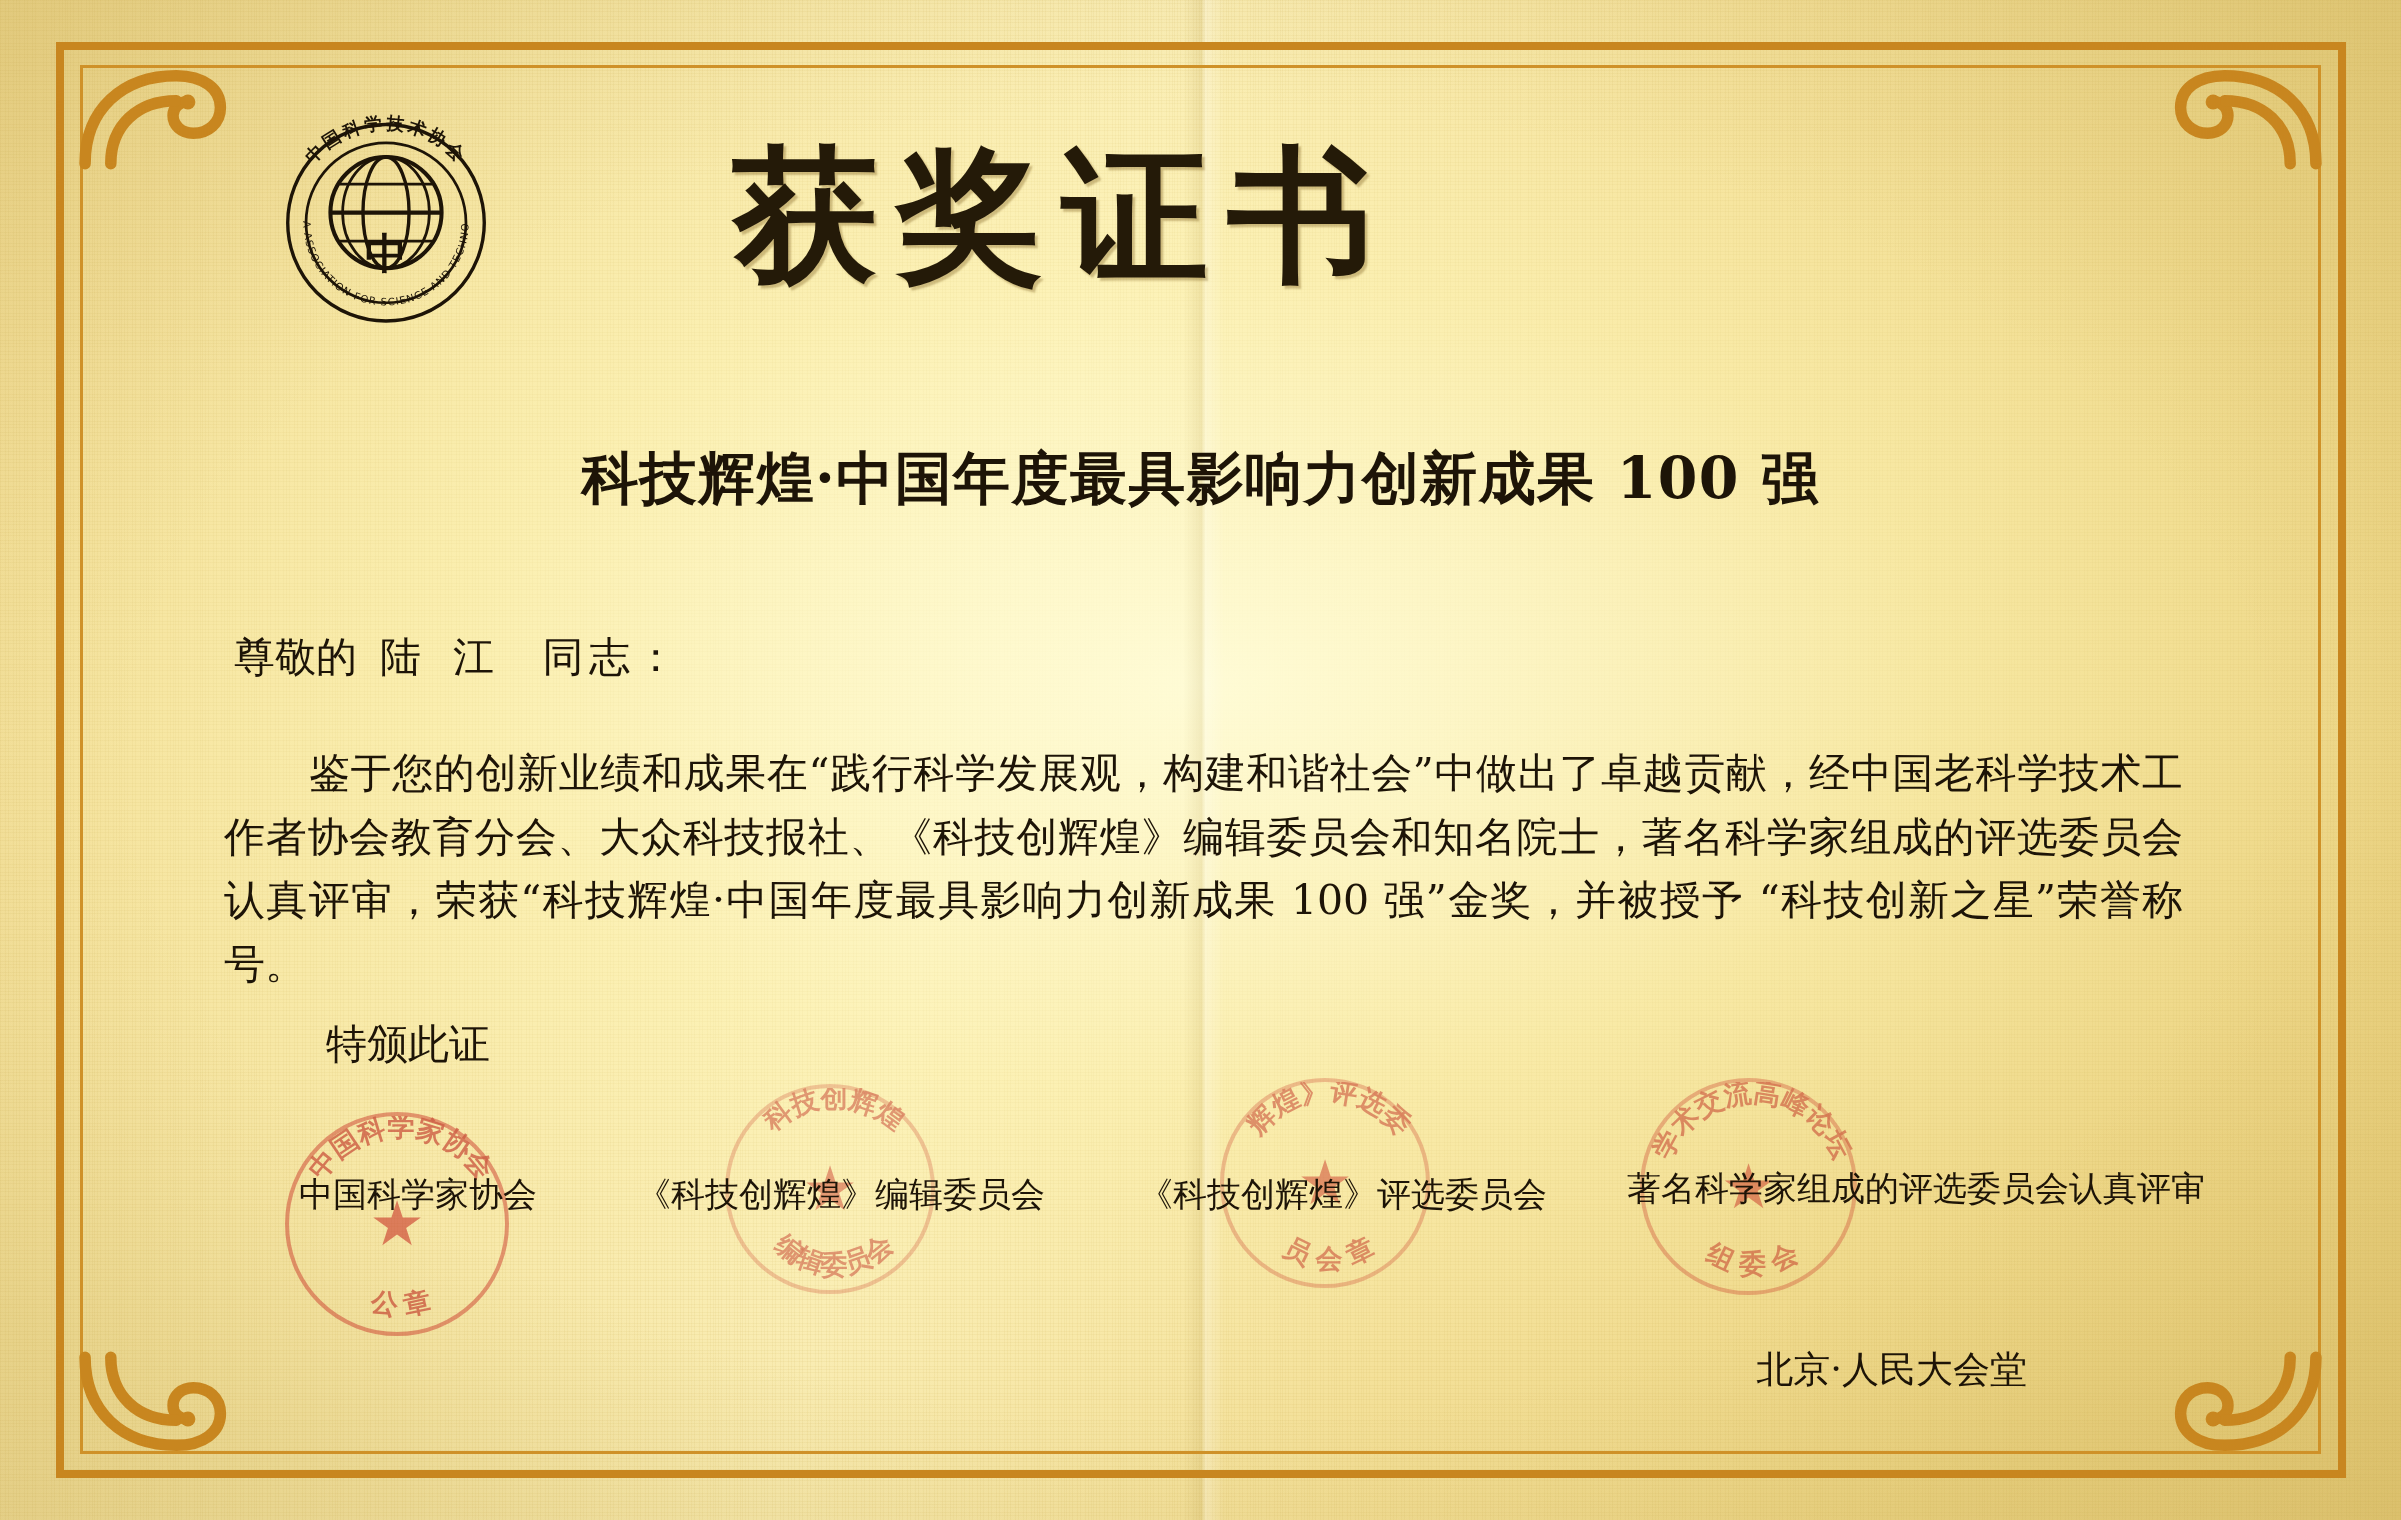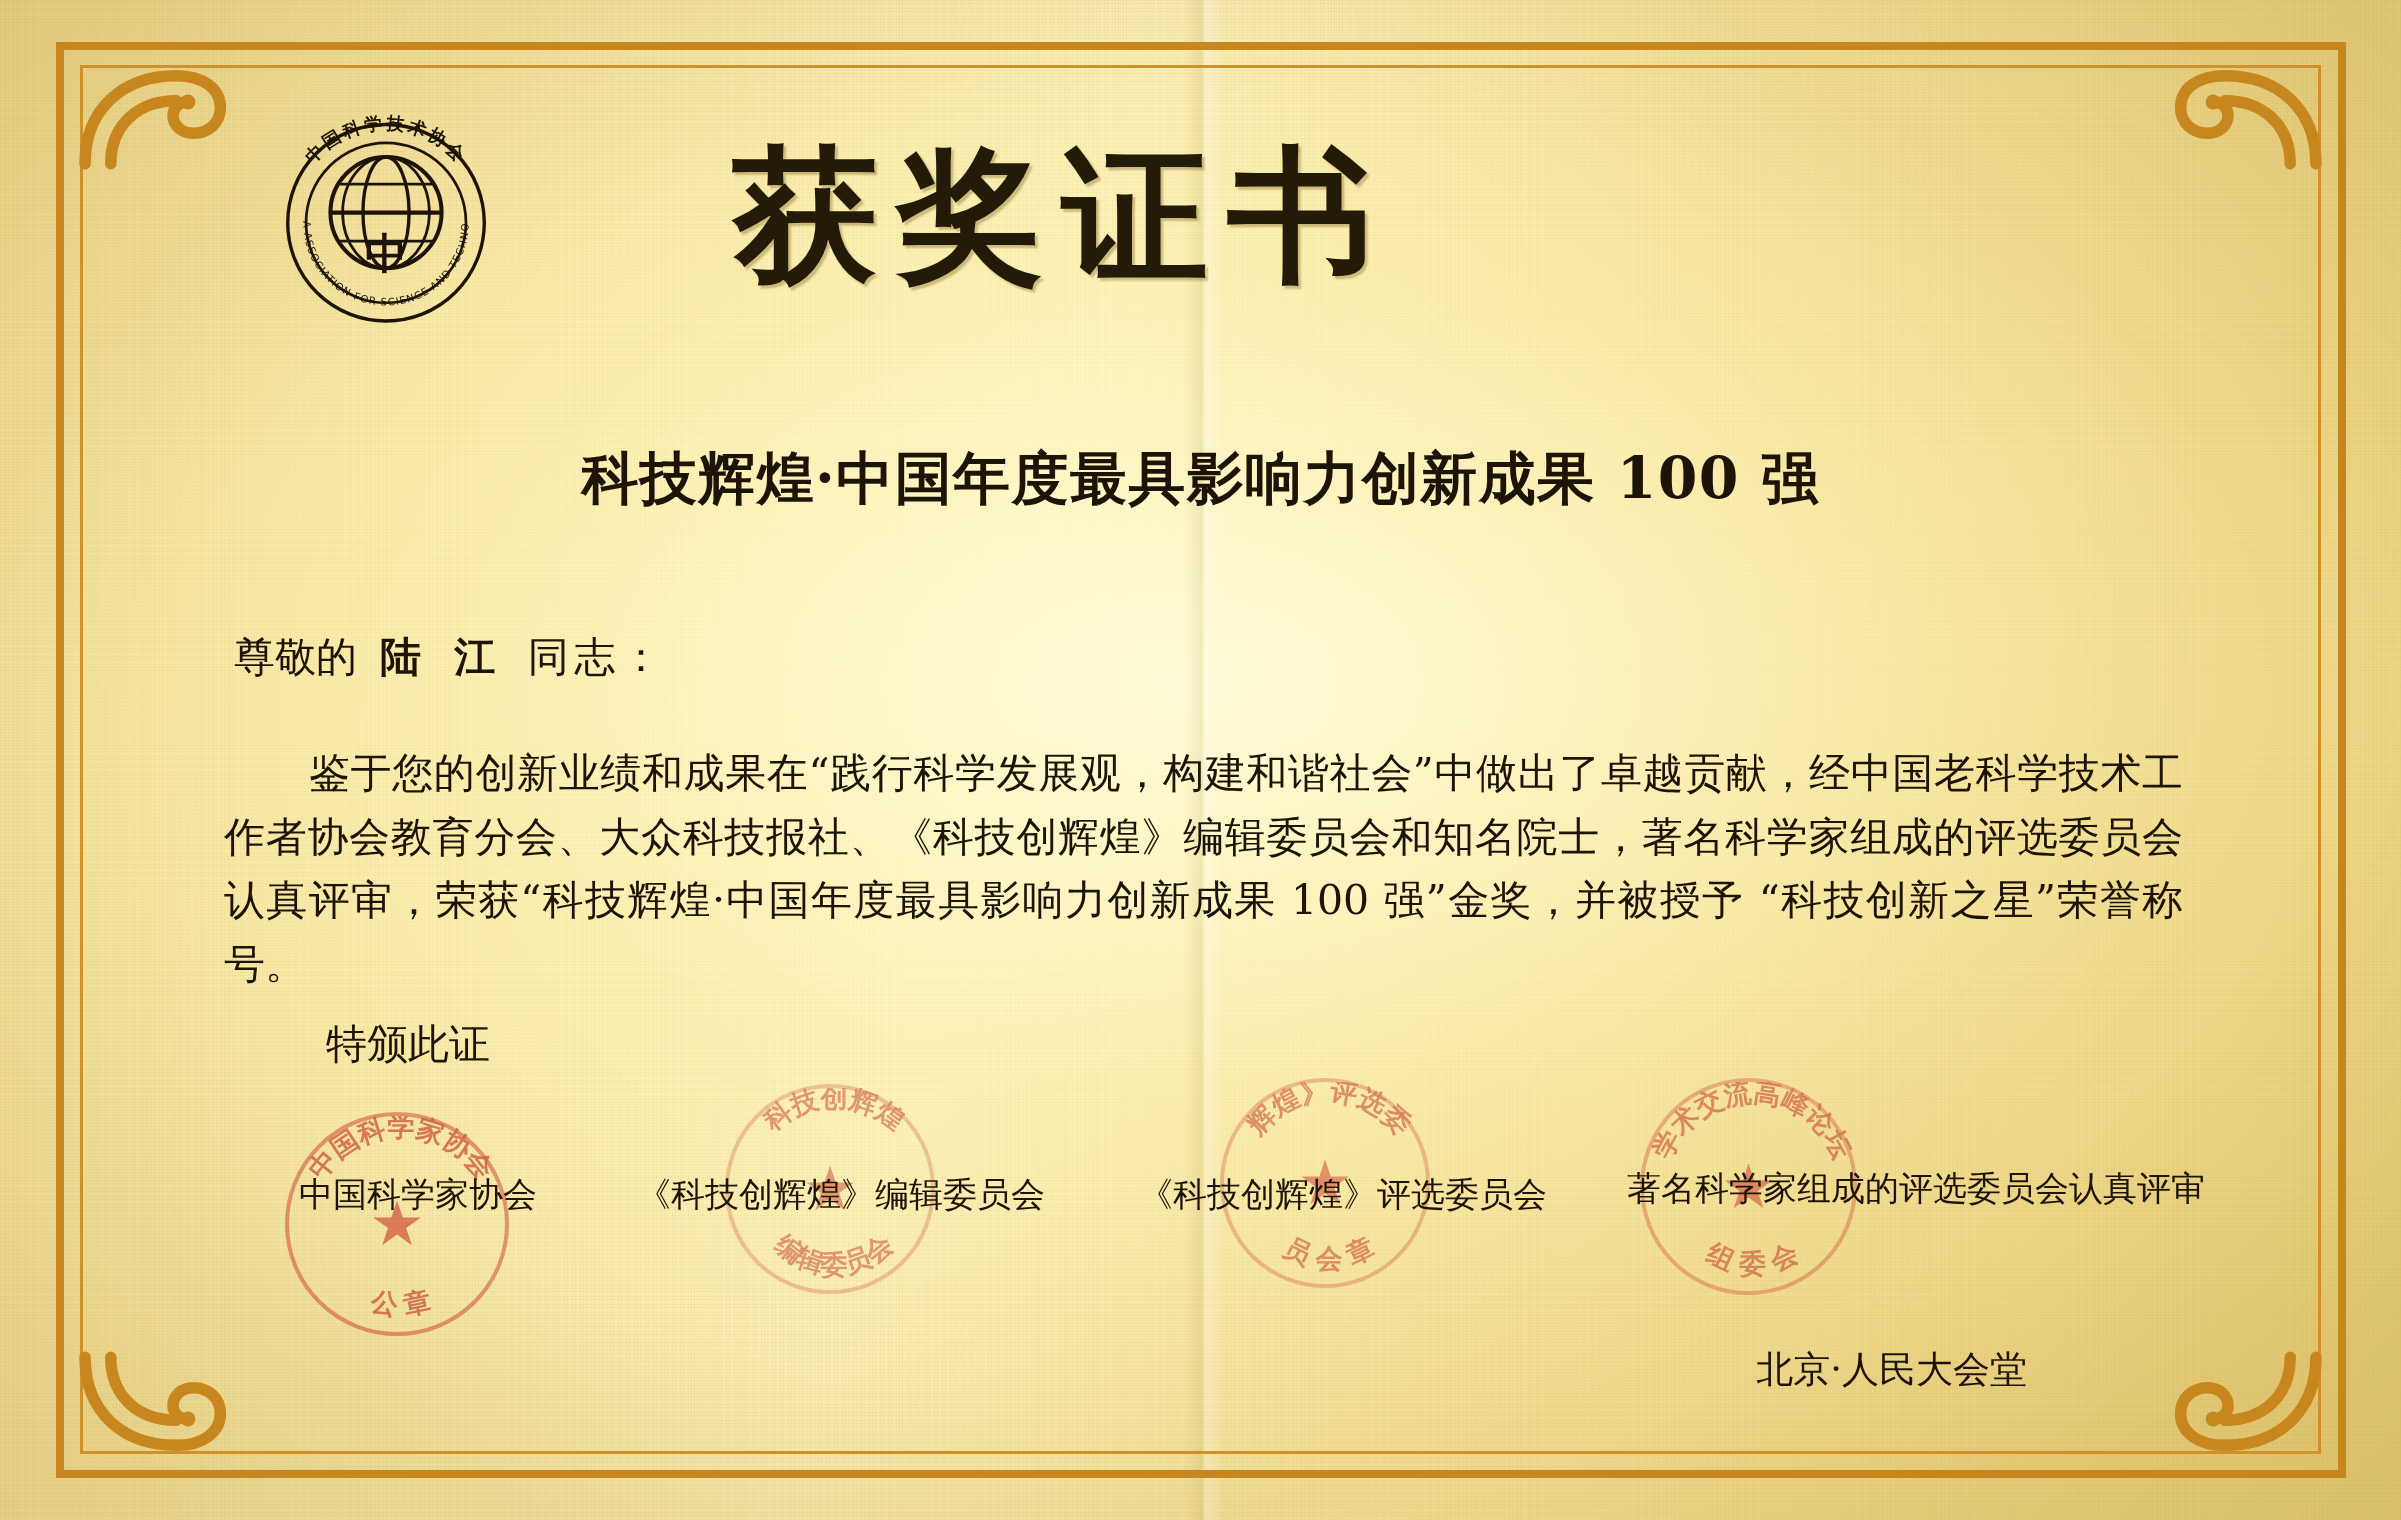--- a/index.html
+++ b/index.html
@@ -119,25 +119,25 @@
   .salutation {
     position: absolute;
     left: 234px;
     top: 630px;
     font-family: "DejaVu Serif", "Liberation Serif", serif;
     font-size: 41px;
     color: #1d1407;
     white-space: nowrap;
   }
   .salutation .name {
-    font-weight: 700;
+    font-weight: 400;
     padding: 0 23px;
     letter-spacing: 9.5px;
   }
-  .salutation .suffix { letter-spacing: 5.4px; }
+  .salutation .suffix { letter-spacing: 5.4px; margin-left: 16px; }
 
   
   .body-text {
     position: absolute;
     left: 224px;
     top: 742px;
     width: 1959px;
     font-family: "DejaVu Serif", "Liberation Serif", serif;
     font-size: 41px;
     line-height: 1.55;

